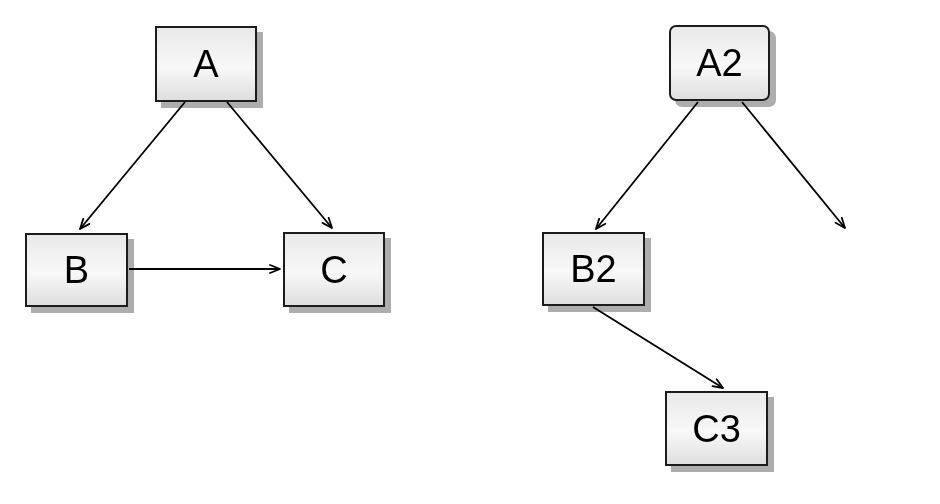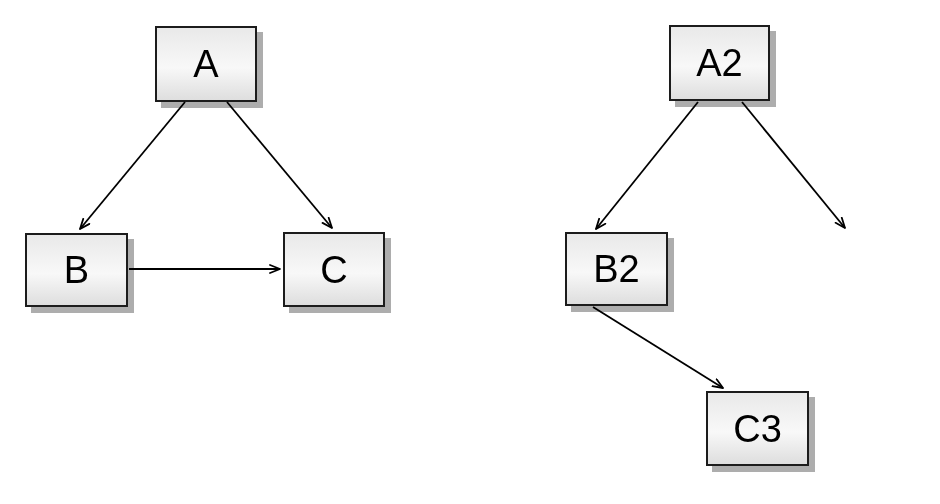--- a/index.html
+++ b/index.html
@@ -74,22 +74,22 @@
   </svg>
 <div class="node" style="left: 155px; top: 26px; width: 102px; height: 76px;">
       <span class="node-label">A</span>
     </div>
     <div class="node" style="left: 25px; top: 233px; width: 103px; height: 74px;">
       <span class="node-label">B</span>
     </div>
     <div class="node" style="left: 283px; top: 232px; width: 102px; height: 75px;">
       <span class="node-label">C</span>
     </div>
-    <div class="node" style="left: 669px; top: 25px; width: 101px; height: 76px;">
+    <div class="node" style="left: 669px; top: 25px; width: 101px; height: 76px; border-radius: 7px;">
       <span class="node-label">A2</span>
     </div>
-    <div class="node" style="left: 565px; top: 232px; width: 103px; height: 74px;">
+    <div class="node" style="left: 542px; top: 232px; width: 103px; height: 74px;">
       <span class="node-label">B2</span>
     </div>
-    <div class="node" style="left: 706px; top: 391px; width: 103px; height: 75px;">
+    <div class="node" style="left: 665px; top: 391px; width: 103px; height: 75px;">
       <span class="node-label">C3</span>
     </div>
   </div>
 
 </body></html>

